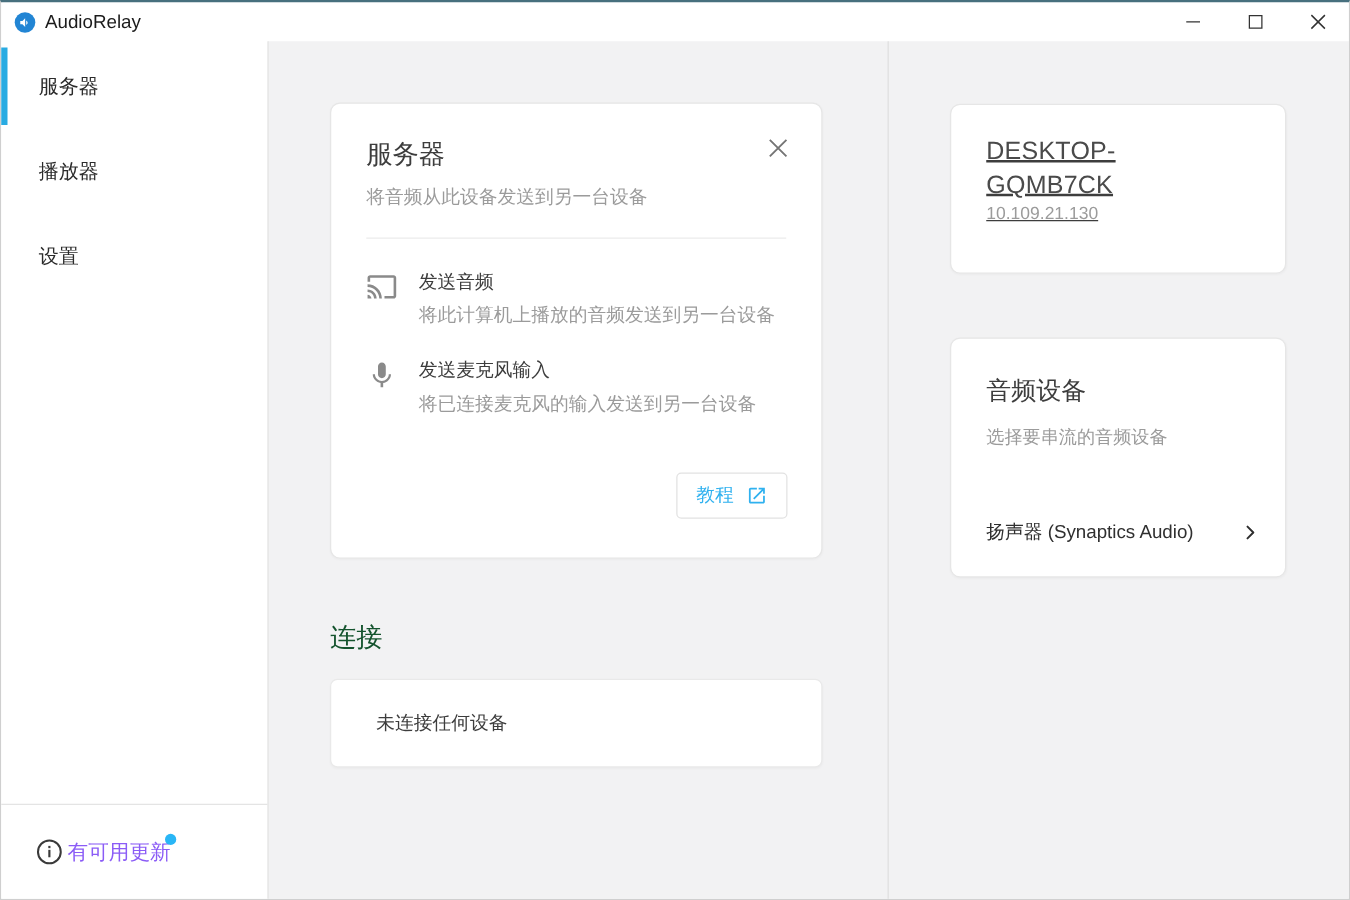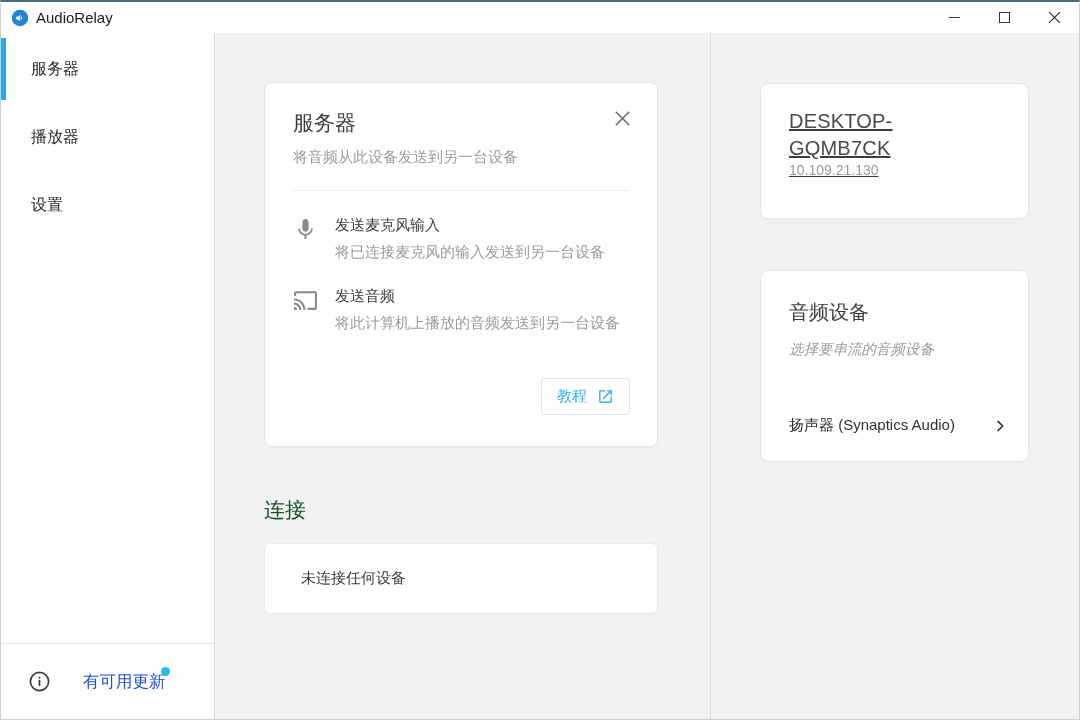--- a/index.html
+++ b/index.html
@@ -31,21 +31,21 @@
 
   
   .app-body { flex:1; display:flex; min-height:0; }
 
   
   .sidebar { width:214px; background:#fff; border-right:1px solid #dcdcdc; display:flex; flex-direction:column; position:relative; }
   .nav { padding-top:2px; }
   .nav-item { height:68px; display:flex; align-items:center; padding-left:30px; font-size:16px; color:#2b2b2b; position:relative; cursor:pointer; }
   .active-bar { position:absolute; left:0; top:3px; width:5px; height:62px; background:#29abe2; }
   .sidebar-footer { margin-top:auto; border-top:1px solid #e4e4e4; height:76px; display:flex; align-items:center; padding-left:27px; }
-  .update-label { margin-left:32px; font-size:16.5px; color:#1d4ed8; position:relative; }
+  .update-label { margin-left:3px; font-size:16.5px; color:#8b5cf6; position:relative; }
   .update-dot { position:absolute; right:-4px; top:-4px; width:9px; height:9px; border-radius:50%; background:#29b6f6; }
 
   
   .main { flex:1; background:#f2f2f3; position:relative; overflow:hidden; }
 
   .server-card {
     position:absolute; left:49px; top:49px; width:394px; height:365px;
     background:#fff; border:1px solid #e6e6e6; border-radius:8px;
     padding:26px 28px; box-shadow:0 1px 2px rgba(0,0,0,0.03);
   }
@@ -83,21 +83,21 @@
   }
   .host-name { font-size:20px; line-height:27px; color:#4a4a4a; max-width:150px; word-break:break-word; letter-spacing:0.2px; }
   .host-ip { font-size:14px; color:#9b9b9b; }
 
   .audio-card {
     position:absolute; left:49px; top:237px; width:269px; height:192px;
     background:#fff; border:1px solid #e6e6e6; border-radius:8px;
     padding:28px 28px; box-shadow:0 1px 2px rgba(0,0,0,0.03);
   }
   .audio-title { font-size:20px; color:#3d3d3d; }
-  .audio-sub { margin-top:14px; font-size:14.5px; color:#9b9b9b;font-style:italic; }
+  .audio-sub { margin-top:14px; font-size:14.5px; color:#9b9b9b; }
   .audio-device-row {
     position:absolute; left:28px; right:20px; bottom:26px;
     display:flex; justify-content:space-between; align-items:center;
     font-size:15px; color:#2f2f2f; cursor:pointer;gap:31px;
   }
 </style>
 </head>
 <body>
 
 <div class="window">
@@ -161,35 +161,35 @@
         <div class="close-btn">
           <svg width="19" height="19" viewBox="0 0 20 20">
             <path d="M3 3 L17 17 M17 3 L3 17" stroke="#757575" stroke-width="1.6" fill="none"></path>
           </svg>
         </div>
         <div class="card-sub">将音频从此设备发送到另一台设备</div>
         <div class="card-divider"></div>
 
         <div class="feature">
           <svg class="feature-icon" width="25" height="25" viewBox="0 0 24 24">
+            <path fill="#8a8a8a" d="M1 18v3h3c0-1.66-1.34-3-3-3zm0-4v2c2.76 0 5 2.24 5 5h2c0-3.87-3.13-7-7-7zm0-4v2c4.97 0 9 4.03 9 9h2c0-6.08-4.93-11-11-11zm20-7H3c-1.1 0-2 .9-2 2v3h2V5h18v14h-7v2h7c1.1 0 2-.9 2-2V5c0-1.1-.9-2-2-2z"></path>
+          </svg>
+          <div>
+            <div class="feature-title">发送音频</div>
+            <div class="feature-desc">将此计算机上播放的音频发送到另一台设备</div>
+          </div>
+        </div>
+
+        <div class="feature">
+          <svg class="feature-icon" width="25" height="25" viewBox="0 0 24 24">
             <path fill="#8a8a8a" d="M12 14c1.66 0 3-1.34 3-3V5c0-1.66-1.34-3-3-3S9 3.34 9 5v6c0 1.66 1.34 3 3 3zm5.3-3c0 3-2.54 5.1-5.3 5.1S6.7 14 6.7 11H5c0 3.41 2.72 6.23 6 6.72V21h2v-3.28c3.28-.48 6-3.3 6-6.72h-1.7z"></path>
           </svg>
           <div>
             <div class="feature-title">发送麦克风输入</div>
             <div class="feature-desc">将已连接麦克风的输入发送到另一台设备</div>
-          </div>
-        </div>
-
-        <div class="feature">
-          <svg class="feature-icon" width="25" height="25" viewBox="0 0 24 24">
-            <path fill="#8a8a8a" d="M1 18v3h3c0-1.66-1.34-3-3-3zm0-4v2c2.76 0 5 2.24 5 5h2c0-3.87-3.13-7-7-7zm0-4v2c4.97 0 9 4.03 9 9h2c0-6.08-4.93-11-11-11zm20-7H3c-1.1 0-2 .9-2 2v3h2V5h18v14h-7v2h7c1.1 0 2-.9 2-2V5c0-1.1-.9-2-2-2z"></path>
-          </svg>
-          <div>
-            <div class="feature-title">发送音频</div>
-            <div class="feature-desc">将此计算机上播放的音频发送到另一台设备</div>
           </div>
         </div>
 
         <div class="tutorial-btn">
           <span>教程</span>
           <svg width="17" height="17" viewBox="0 0 24 24">
             <path fill="#2fb1ef" d="M19 19H5V5h7V3H5c-1.11 0-2 .9-2 2v14c0 1.1.89 2 2 2h14c1.1 0 2-.9 2-2v-7h-2v7zM14 3v2h3.59l-9.83 9.83 1.41 1.41L19 6.41V10h2V3h-7z"></path>
           </svg>
         </div>
       </div>

